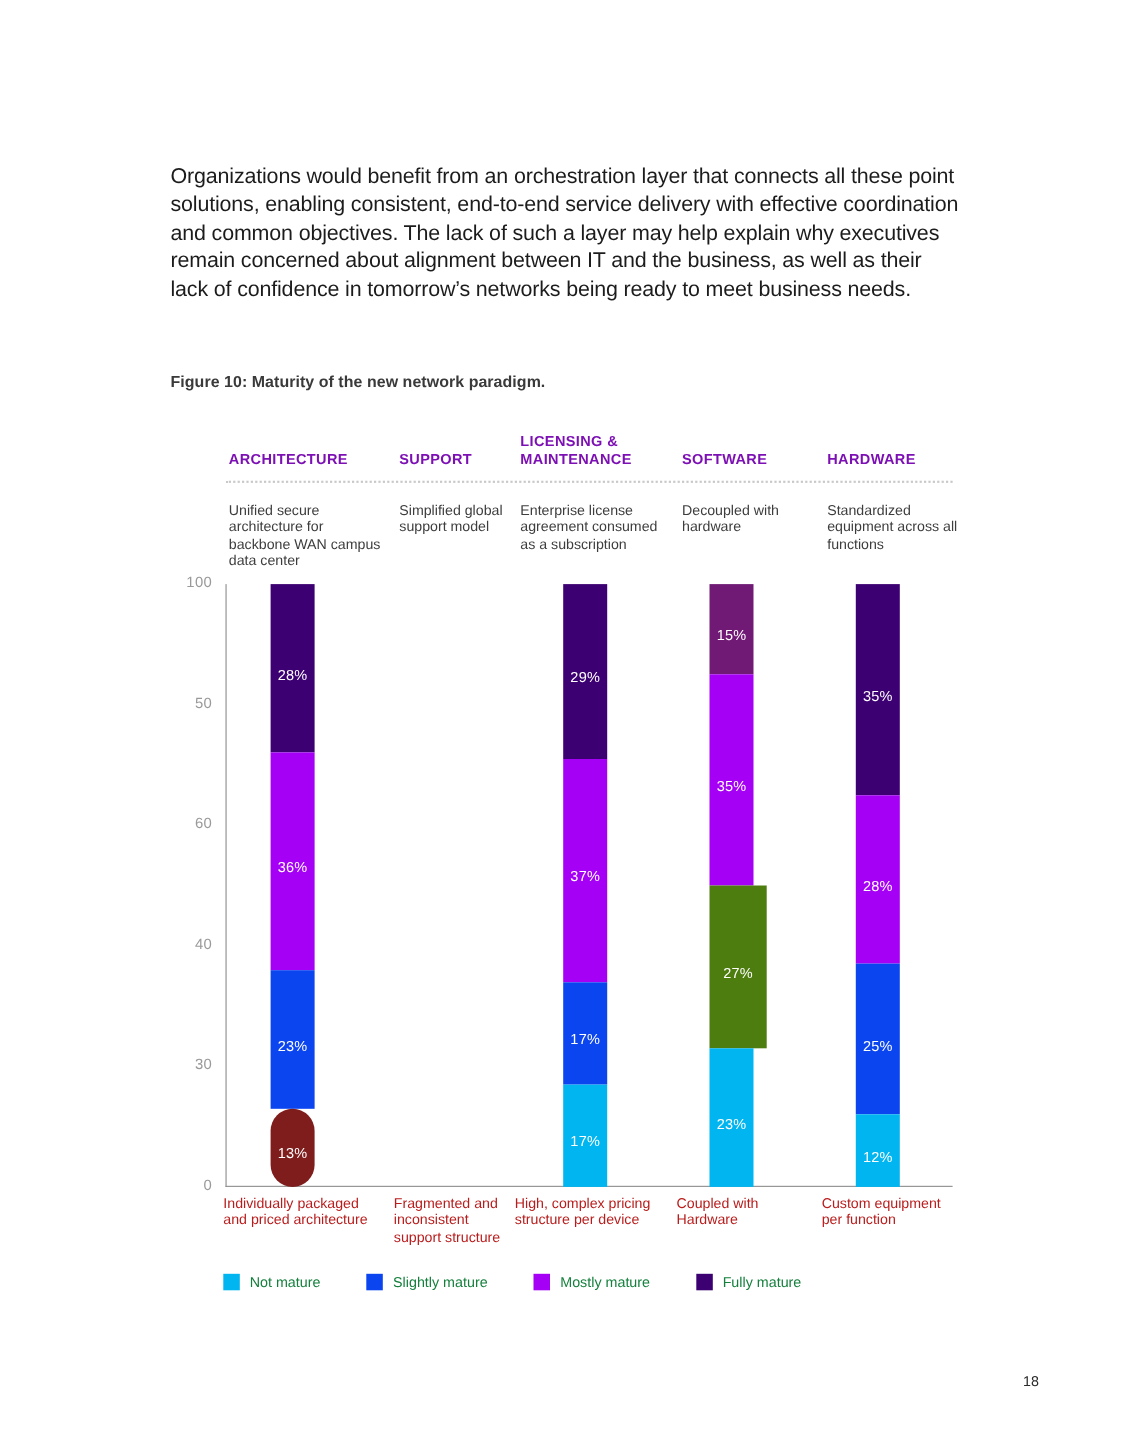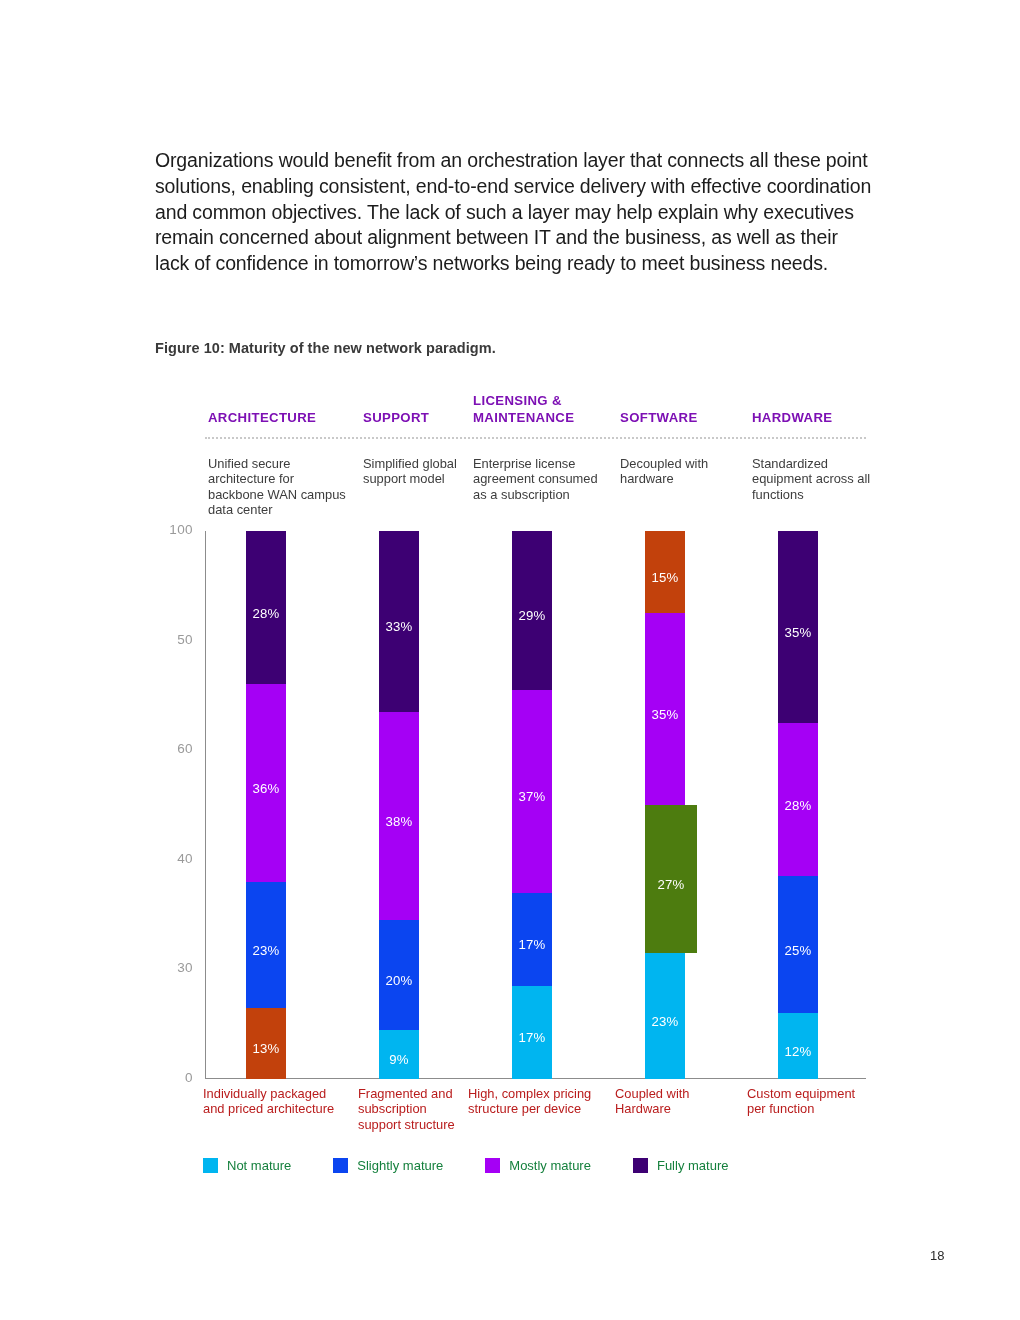--- a/index.html
+++ b/index.html
@@ -229,54 +229,40 @@
       <div class="bar" style="left: 41px;">
         <div class="seg" style="background: rgb(61, 0, 115); height: 28%;">
           <span class="seg-label" style="top: 74.72px;">28%</span>
         </div>
         <div class="seg" style="background: rgb(165, 0, 245); height: 36%;">
           <span class="seg-label" style="top: 96.64px;">36%</span>
         </div>
         <div class="seg" style="background: rgb(11, 69, 240); height: 23%;">
           <span class="seg-label" style="top: 61.02px;">23%</span>
         </div>
-        <div class="seg" style="background: #c2410c; height: 13%;">
+        <div class="seg" style="background: #7f1d1d; height: 13%; border-radius: 20px;">
           <span class="seg-label" style="top: 33.62px;">13%</span>
-        </div>
-      </div>
-      <div class="bar" style="left: 174px;">
-        <div class="seg" style="background: rgb(61, 0, 115); height: 33%;">
-          <span class="seg-label" style="top: 88.42px;">33%</span>
-        </div>
-        <div class="seg" style="background: rgb(165, 0, 245); height: 38%;">
-          <span class="seg-label" style="top: 102.12px;">38%</span>
-        </div>
-        <div class="seg" style="background: rgb(11, 69, 240); height: 20%;">
-          <span class="seg-label" style="top: 52.8px;">20%</span>
-        </div>
-        <div class="seg" style="background: rgb(0, 181, 240); height: 9%;">
-          <span class="seg-label" style="top: 22.66px;">9%</span>
         </div>
       </div>
       <div class="bar" style="left: 307px;">
         <div class="seg" style="background: rgb(61, 0, 115); height: 29%;">
           <span class="seg-label" style="top: 77.46px;">29%</span>
         </div>
         <div class="seg" style="background: rgb(165, 0, 245); height: 37%;">
           <span class="seg-label" style="top: 99.38px;">37%</span>
         </div>
         <div class="seg" style="background: rgb(11, 69, 240); height: 17%;">
           <span class="seg-label" style="top: 44.58px;">17%</span>
         </div>
         <div class="seg" style="background: rgb(0, 181, 240); height: 17%;">
           <span class="seg-label" style="top: 44.58px;">17%</span>
         </div>
       </div>
       <div class="bar" style="left: 440px;">
-        <div class="seg" style="background: #c2410c; height: 15%;">
+        <div class="seg" style="background: #701a75; height: 15%;">
           <span class="seg-label" style="top: 39.1px;">15%</span>
         </div>
         <div class="seg" style="background: rgb(165, 0, 245); height: 35%;">
           <span class="seg-label" style="top: 93.9px;">35%</span>
         </div>
         <div class="seg" style="background: #4d7c0f; height: 27%; padding-left: 12px;">
           <span class="seg-label" style="top: 71.98px;">27%</span>
         </div>
         <div class="seg" style="background: rgb(0, 181, 240); height: 23%;">
           <span class="seg-label" style="top: 61.02px;">23%</span>
@@ -293,21 +279,21 @@
           <span class="seg-label" style="top: 66.5px;">25%</span>
         </div>
         <div class="seg" style="background: rgb(0, 181, 240); height: 12%;">
           <span class="seg-label" style="top: 30.88px;">12%</span>
         </div>
       </div>
     </div>
 
   <div id="xcat-wrap">
       <div class="xcat-label" style="left: 203px; width: 142px;">Individually packaged and priced architecture</div>
-      <div class="xcat-label" style="left: 358px; width: 114px;">Fragmented and subscription support structure</div>
+      <div class="xcat-label" style="left: 358px; width: 114px;">Fragmented and inconsistent support structure</div>
       <div class="xcat-label" style="left: 468px; width: 134px;">High, complex pricing structure per device</div>
       <div class="xcat-label" style="left: 615px; width: 122px;">Coupled with Hardware</div>
       <div class="xcat-label" style="left: 747px; width: 124px;">Custom equipment per function</div>
     </div>
 
   <div id="legend">
       <div class="legend-item">
         <span class="legend-swatch" style="background: rgb(0, 181, 240);"></span>
         <span class="legend-text">Not mature</span>
       </div>

